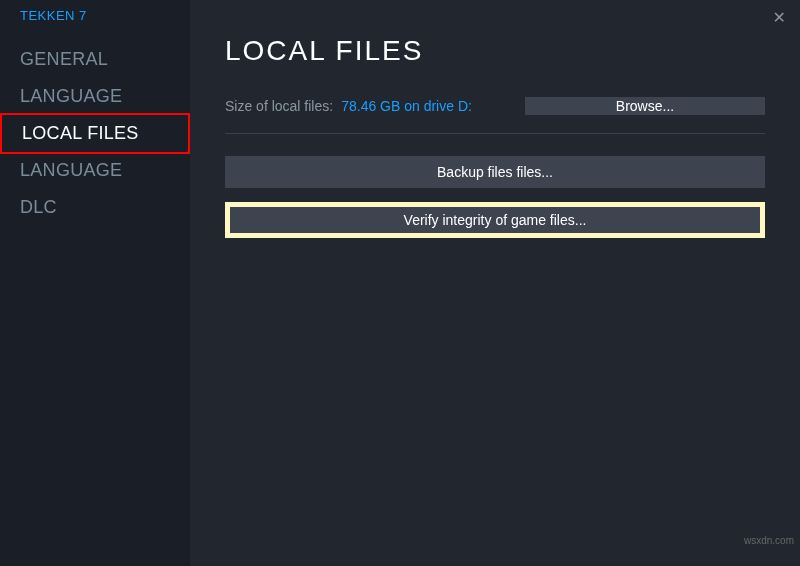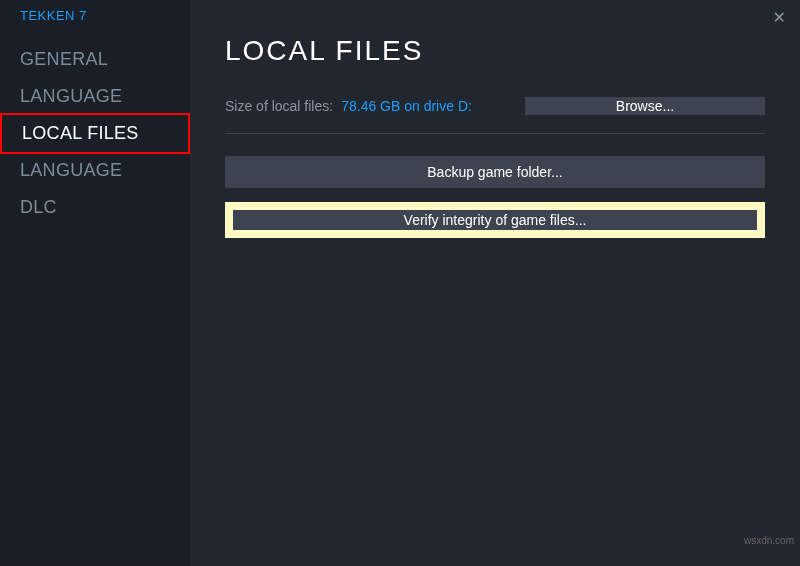--- a/index.html
+++ b/index.html
@@ -104,21 +104,21 @@
       height: 32px;
       background: #3d4450;
       color: #ffffff;
       border: none;
       font-size: 14px;
       cursor: pointer;
       margin-bottom: 16px;
       display: block;
     }
     .action-btn.highlight-red {
-      border: 8px solid #fef9c3;
+      border: 5px solid #fef9c3;
       margin-bottom: 16px;
       height: 36px;
     }
     .watermark {
       position: absolute;
       bottom: 20px;
       right: 6px;
       color: #666;
       font-size: 10px;
     }
@@ -141,17 +141,17 @@
   <h1 class="page-title">LOCAL FILES</h1>
 
   <div class="size-row">
     <span class="size-label">Size of local files:</span>
     <span class="size-value">78.46 GB on drive D:</span>
     <button class="browse-btn">Browse...</button>
   </div>
 
   <div class="divider"></div>
 
-  <button class="action-btn">Backup game folder...</button>
+  <button class="action-btn">Backup files files...</button>
   <button class="action-btn highlight-red">Verify integrity of game files...</button>
 </div>
 
 <div class="watermark">wsxdn.com</div>
 
 </body></html>

